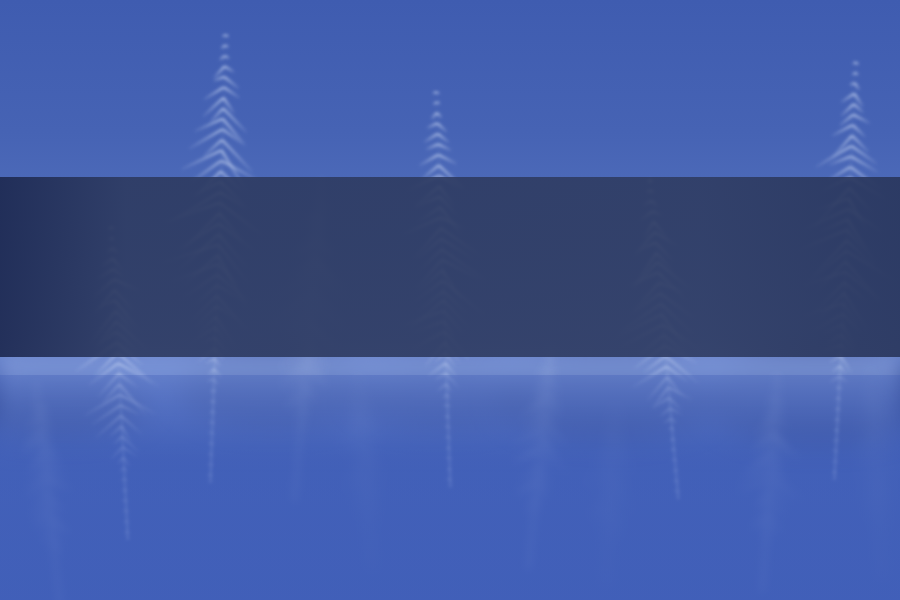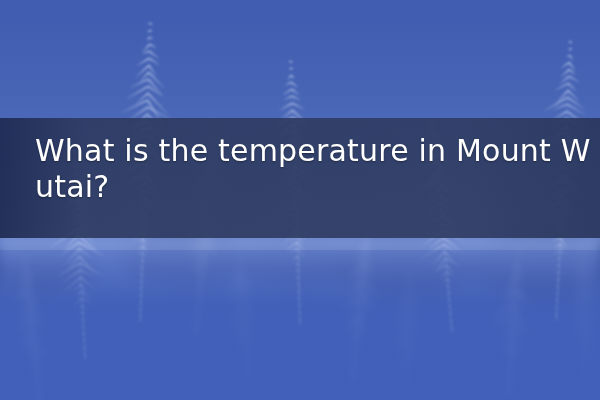--- a/index.html
+++ b/index.html
@@ -828,15 +828,14 @@
           <div class="frond" style="top: 126px; width: 3px; opacity: 0.31; transform: rotate(56.8237deg);"></div>
           <div class="frond" style="top: 133px; width: 3px; opacity: 0.28; transform: rotate(-38.3393deg) scaleX(-1);"></div>
           <div class="frond" style="top: 133px; width: 3px; opacity: 0.28; transform: rotate(32.099deg);"></div>
         </div>
       </div>
 
     <div class="wash"></div>
   </div>
 
   <div class="caption-band"></div>
-  <div class="caption-text">What is the temperature in Mount Wutai?</div>
 
 </div>
 
 </body></html>

